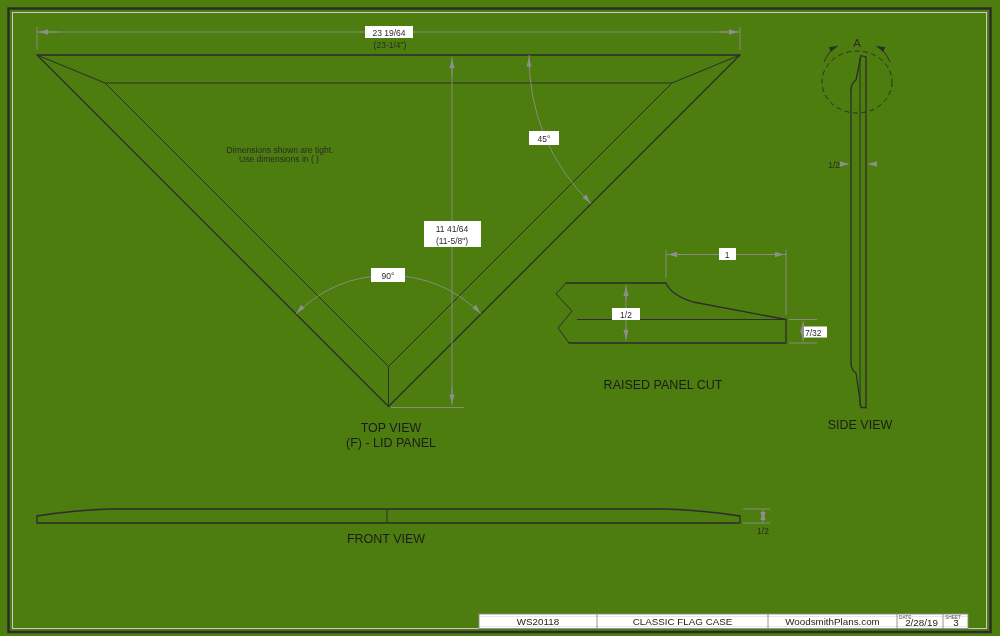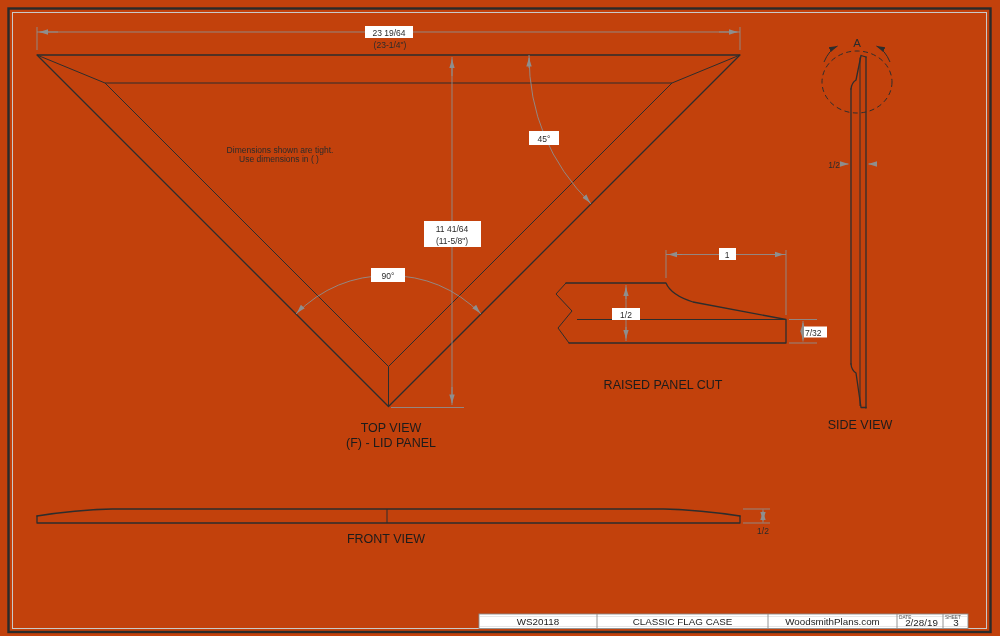--- a/index.html
+++ b/index.html
@@ -1,16 +1,16 @@
 <!DOCTYPE html>
 <html><head>
 <meta charset="utf-8">
 <style>
   html,body{margin:0;padding:0;background:#ffffff;}
-  .sheet{position:relative;width:1000px;height:636px;background:#c2410c;overflow:hidden;
+  .sheet{position:relative;width:1000px;height:636px;background:#4d7c0f;overflow:hidden;
          font-family:"Liberation Sans", sans-serif;}
   svg{position:absolute;left:0;top:0;}
   text{fill:#2b2b2b;font-family:"Liberation Sans", sans-serif;}
   .dimtxt{font-size:8.5px;}
   .lbl{font-size:12.5px;fill:#1c1c1c;}
   .tb{font-size:9.8px;fill:#1c1c1c;}
   .tbsmall{font-size:4.8px;fill:#555555;}
   .detA{font-size:11.5px;font-weight:500;}
   .ink{stroke:#2d2d2d;fill:none;stroke-width:1.3;stroke-linejoin:round;stroke-linecap:round;}
   .inkthin{stroke:#2d2d2d;fill:none;stroke-width:1;stroke-linejoin:round;}

